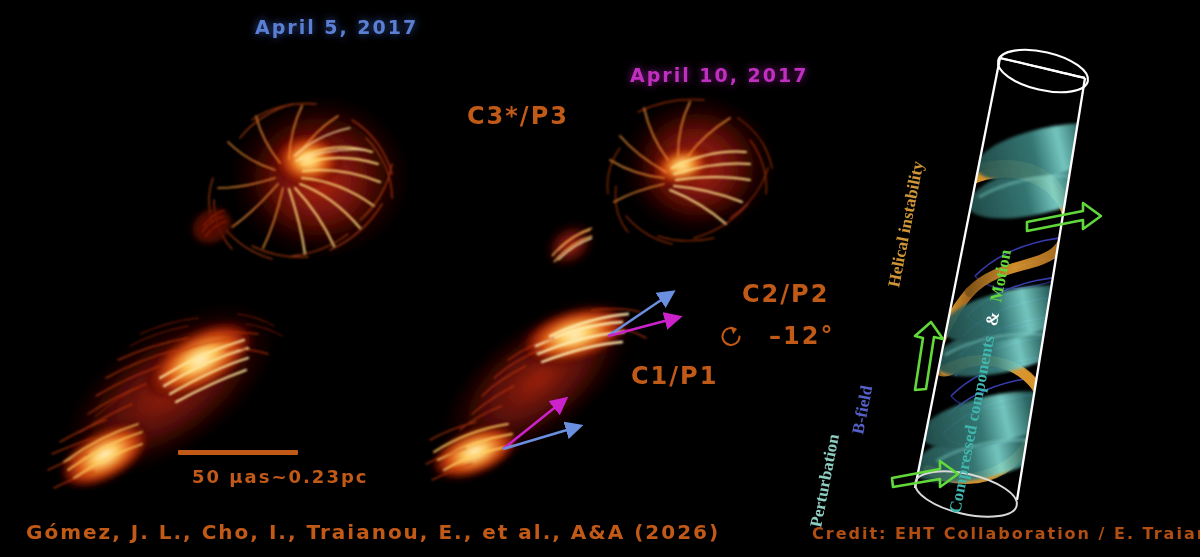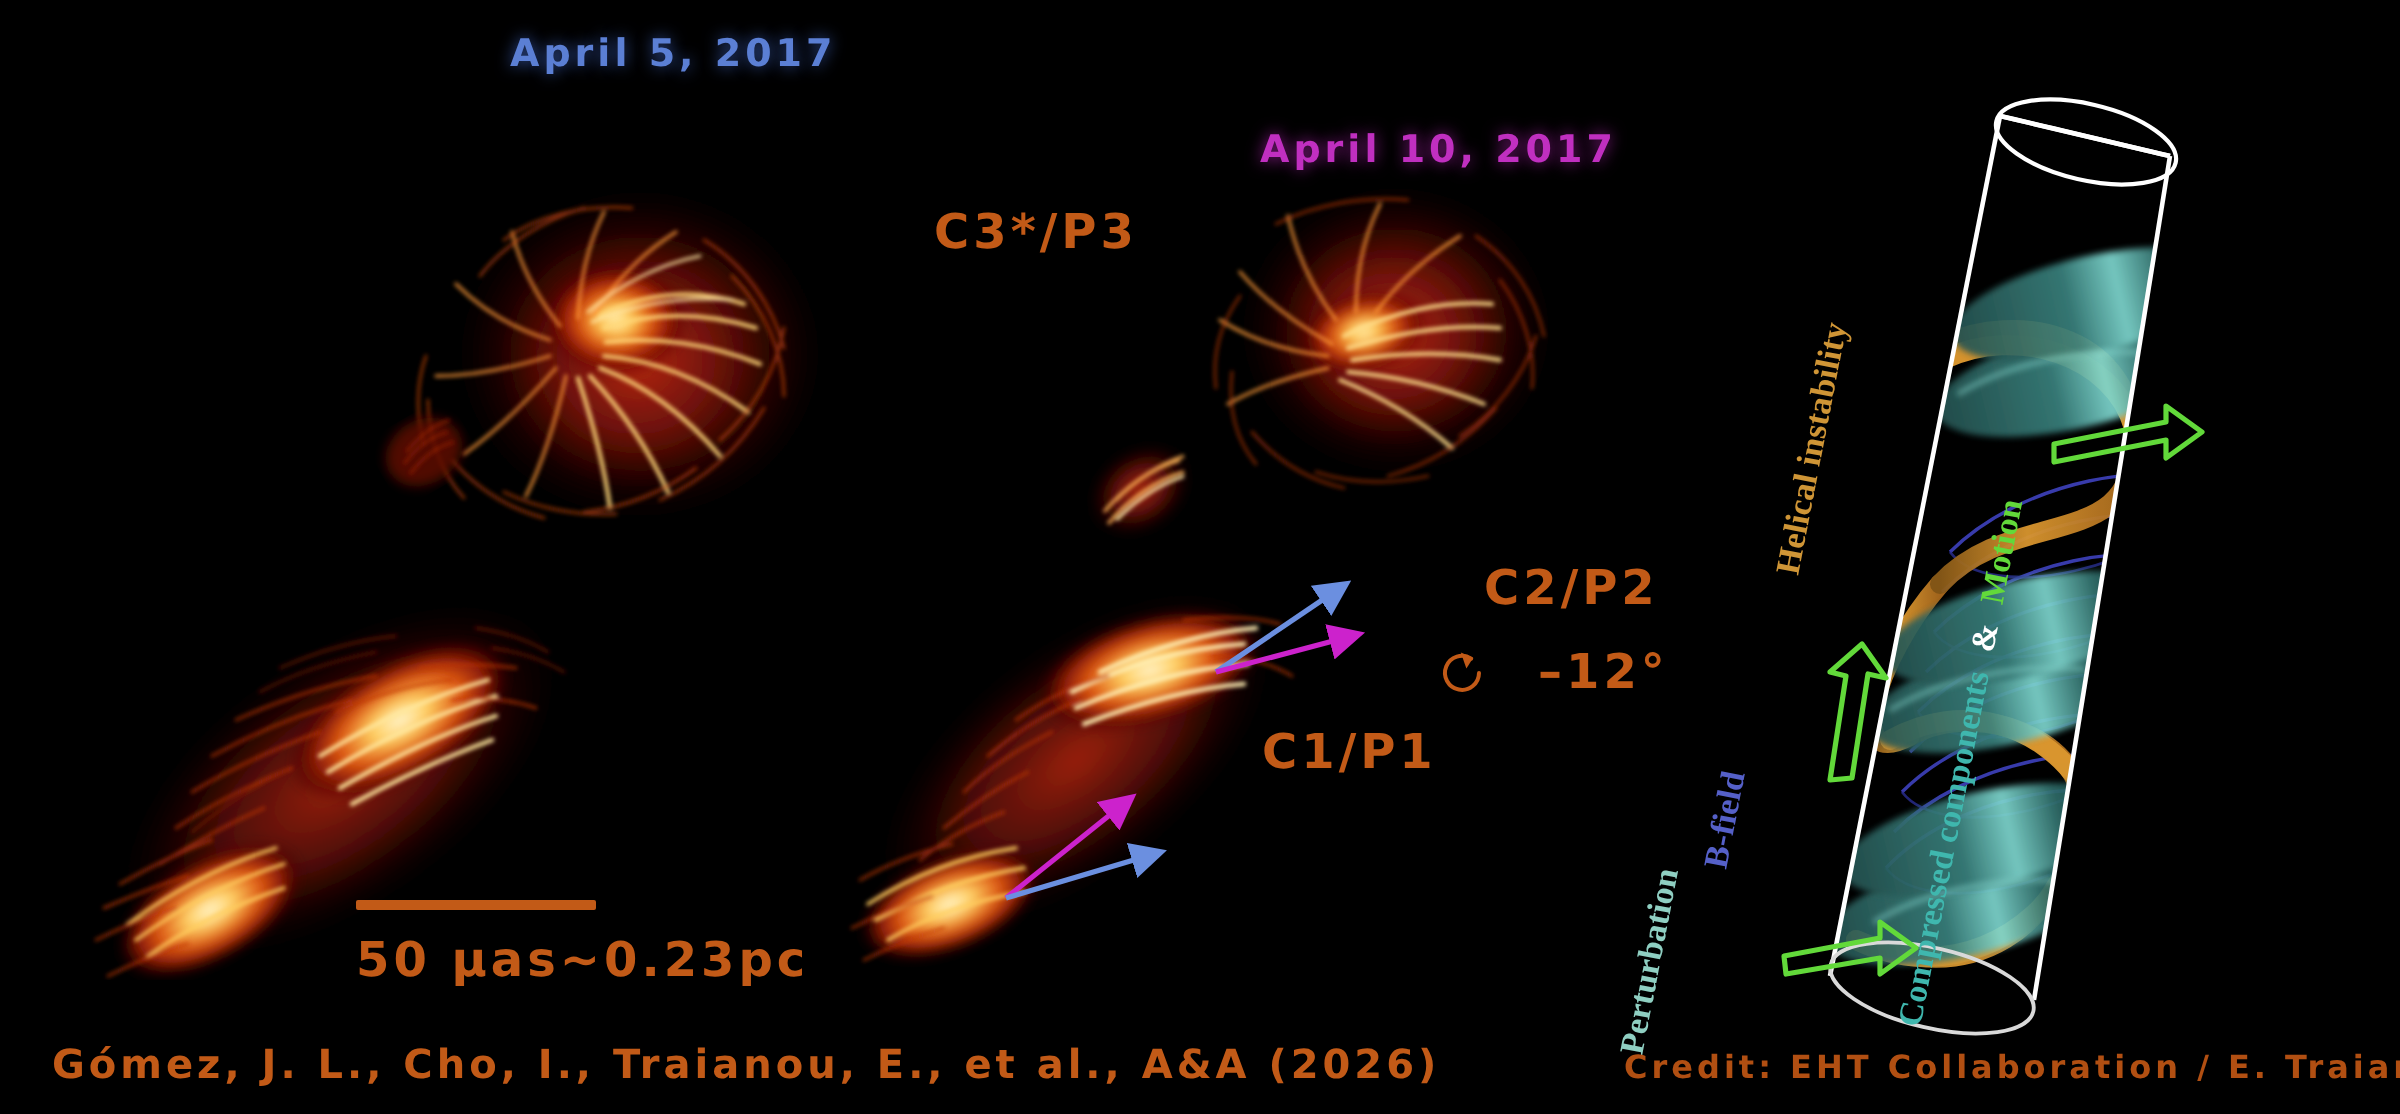--- a/index.html
+++ b/index.html
@@ -21,21 +21,21 @@
   #lbl-c2p2{left:718px;top:280px;font-size:24px;margin-left:24px;}
   #lbl-c1p1{left:631px;top:362px;font-size:24px;}
   .ang-row{position:absolute;display:flex;align-items:center;gap:24px;color:#c25a17;font-size:24px;white-space:nowrap;}
   #ang-c2p2{left:719px;top:322px;}
   #ang-c1p1{left:632px;top:427px;}
   .rot-ccw{display:inline-block;width:26px;height:26px;position:relative;}
   .rot-ccw svg{display:block;}
 
   
   #scalebar{position:absolute;left:178px;top:450px;width:120px;height:5px;background:#c25a17;border-radius:1px;}
-  #scalebar-label{position:absolute;left:178px;top:466px;width:120px;text-align:right;color:#c25a17;font-size:24px;white-space:nowrap;}
+  #scalebar-label{position:absolute;left:192px;top:466px;width:120px;text-align:right;color:#c25a17;font-size:18px;white-space:nowrap;}
 
   
   #citation{position:absolute;left:26px;top:520px;color:#c25a17;font-size:20px;white-space:nowrap;}
   #credit{position:absolute;left:812px;top:524px;color:#b14f12;font-size:16px;white-space:nowrap;}
 
   
   .jet{position:absolute;pointer-events:none;}
 
   
   #cyl-wrap{position:absolute;left:795px;top:30px;width:405px;height:500px;}

